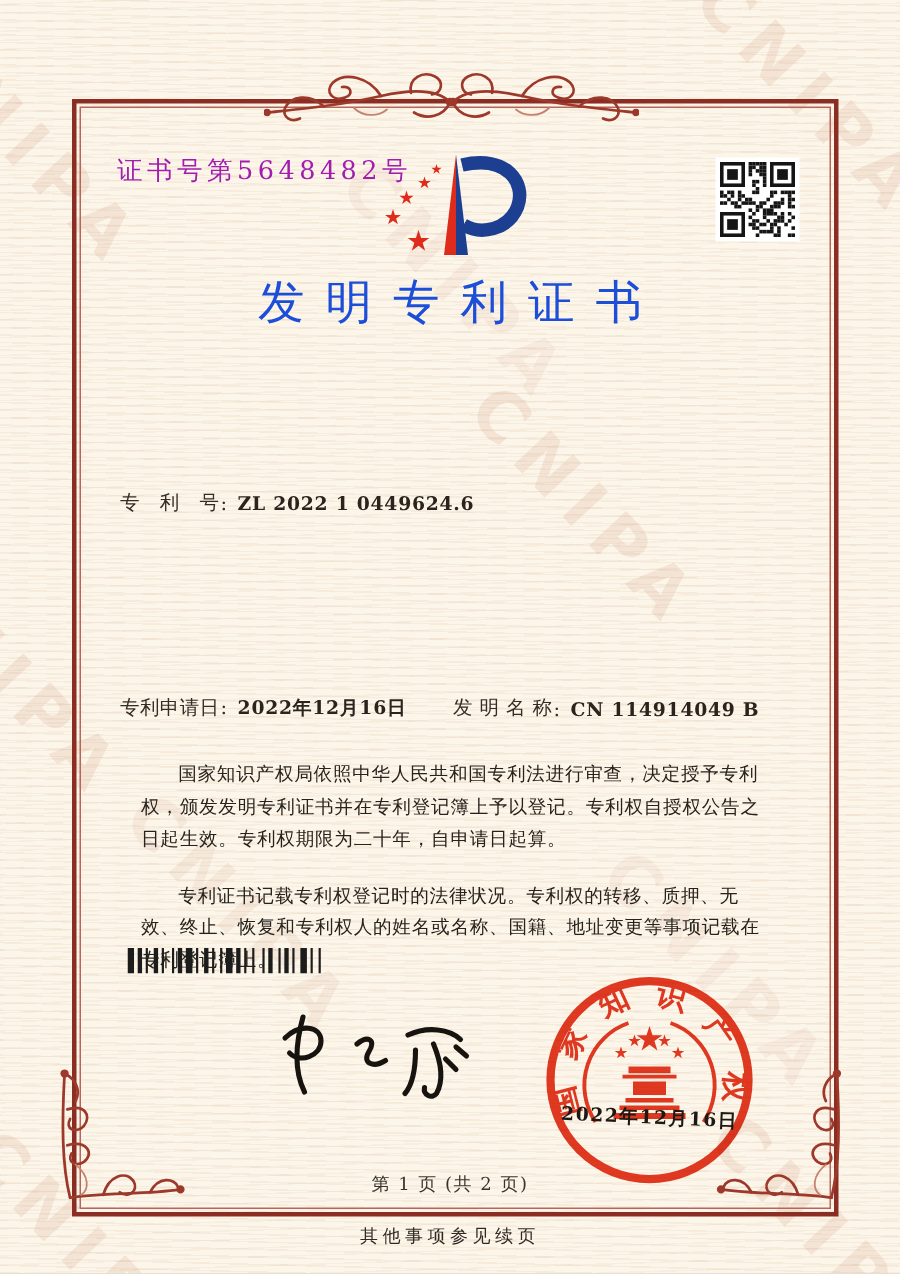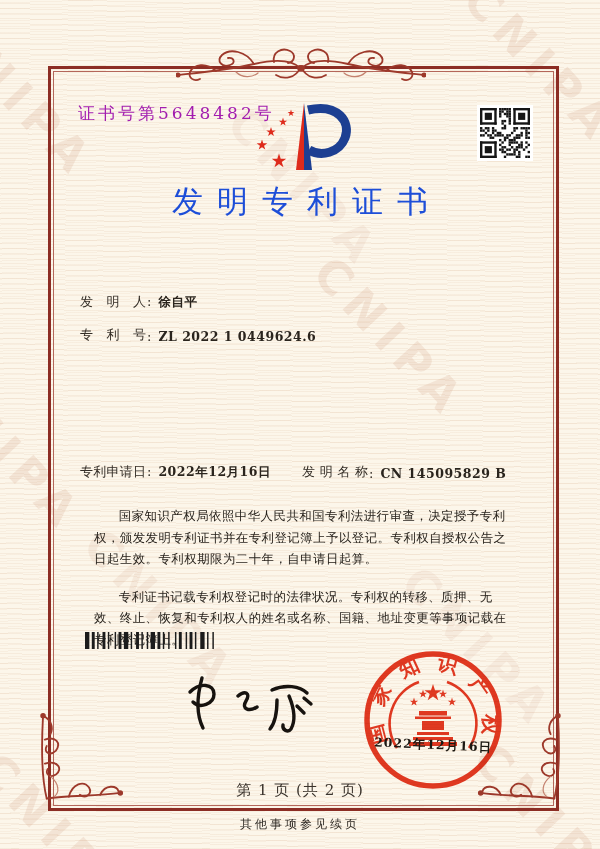--- a/index.html
+++ b/index.html
@@ -30,21 +30,21 @@
   .paras p{margin:16px;text-indent:2em;letter-spacing:.5px;}
   .barcode{position:absolute;left:85px;top:632px;z-index:3;}
   .director{position:absolute;left:84px;top:692px;z-index:3;
             font-family:"DejaVu Sans","Liberation Sans",sans-serif;
             font-size:14px;font-weight:600;letter-spacing:3px;color:#2a2520;line-height:26px;}
   .signature{position:absolute;left:172px;top:668px;z-index:3;}
   .seal{position:absolute;left:358px;top:645px;z-index:4;mix-blend-mode:multiply;opacity:.95;}
   .seal-date{position:absolute;left:374px;top:737px;z-index:5;font-size:12.5px;font-weight:700;
              letter-spacing:1px;color:#1c1812;transform:rotate(2.5deg);white-space:nowrap;}
   .page-no{position:absolute;left:0;right:0;top:781px;z-index:3;text-align:center;
-           font-size:15px;letter-spacing:1px;color:#3a332c;}
+           font-size:12px;letter-spacing:1px;color:#3a332c;}
   .footer-note{position:absolute;left:0;right:0;top:816px;z-index:3;text-align:center;
                font-size:12px;letter-spacing:3px;color:#2f2a24;}
 </style>
 </head>
 <body>
 
 <div class="page">
 
   <span class="wm" style="left:-30px;top:6px">CNIPA</span>
   <span class="wm" style="left:492px;top:-28px">CNIPA</span>
@@ -240,30 +240,27 @@
       <rect x="38.4" y="45.6" width="2.4" height="2.4" fill="#151515"></rect>
       <rect x="24" y="48" width="2.4" height="2.4" fill="#151515"></rect>
       <rect x="36" y="48" width="2.4" height="2.4" fill="#151515"></rect>
       <rect x="38.4" y="48" width="2.4" height="2.4" fill="#151515"></rect>
       <rect x="45.6" y="48" width="2.4" height="2.4" fill="#151515"></rect>
       <rect x="48" y="48" width="2.4" height="2.4" fill="#151515"></rect>
     </svg>
 
   <div class="title">发明专利证书</div>
 
-  <div class="row" style="top:293px">
-    <span class="flabel">发明人</span><span class="colon">:</span><span class="fval">徐自平</span>
-  </div>
   <div class="row" style="top:326px">
     <span class="flabel">专利号</span><span class="colon">:</span><span class="fval">ZL 2022 1 0449624.6</span>
   </div>
   <div class="row" style="top:463px">
     <span class="flabel">专利申请日</span><span class="colon">:</span><span class="fval">2022年12月16日</span>
     <span class="pair2">
-      <span class="flabel" style="width:66px">发明名称</span><span class="colon">:</span><span class="fval">CN 145095829 B</span>
+      <span class="flabel" style="width:66px">发明名称</span><span class="colon">:</span><span class="fval">CN 114914049 B</span>
     </span>
   </div>
 
   <div class="paras">
     <p>国家知识产权局依照中华人民共和国专利法进行审查，决定授予专利权，颁发发明专利证书并在专利登记簿上予以登记。专利权自授权公告之日起生效。专利权期限为二十年，自申请日起算。</p>
     <p>专利证书记载专利权登记时的法律状况。专利权的转移、质押、无效、终止、恢复和专利权人的姓名或名称、国籍、地址变更等事项记载在专利登记簿上。</p>
   </div>
 
   <svg class="barcode" id="bc" width="156" height="17" viewBox="0 0 156 17">
       <rect x="0" y="0" width="4.35" height="17" fill="#1c1c1c"></rect>

